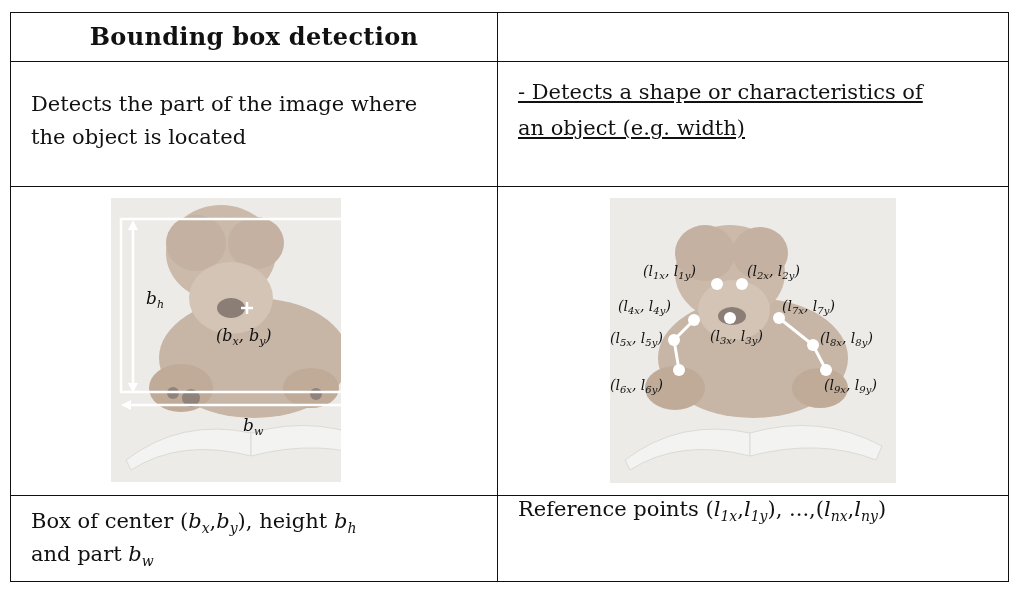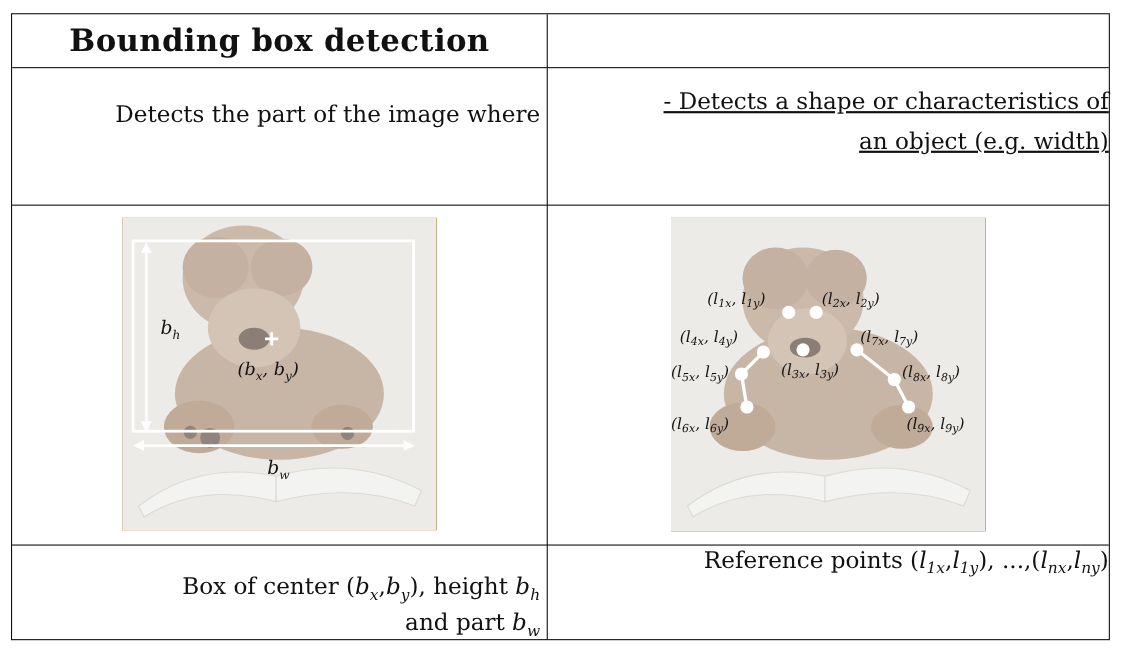--- a/index.html
+++ b/index.html
@@ -2,48 +2,49 @@
 <html><head>
 <meta charset="utf-8">
 <style>
   html, body { margin: 0; padding: 0; background: #ffffff; }
   body { width: 1024px; height: 595px; position: relative; overflow: hidden;
          font-family: "DejaVu Serif", "Liberation Serif", serif; color: #111; }
   .tbl { position: absolute; left: 10px; top: 12px; width: 999px; height: 570px;
          border: 1.5px solid #111; box-sizing: border-box; }
   .vline { position: absolute; left: 486px; top: 0; bottom: 0; width: 0; border-left: 1.5px solid #111; }
   .hline { position: absolute; left: 0; right: 0; height: 0; border-top: 1.5px solid #111; }
-  .cell { position: absolute; box-sizing: border-box; text-align: right; }
-  .hdr { font-weight: bold; font-size: 28px; text-align: center; letter-spacing: 0.3px; }
+  .cell { position: absolute; box-sizing: border-box; }
+  .hdr { font-weight: bold; font-size: 24px; text-align: center; letter-spacing: 0.3px; }
   .body-text { font-size: 21px; line-height: 33px; }
   .math { font-style: italic; }
   sub { font-size: 14px; font-style: italic; vertical-align: -5px; line-height: 0; }
-  .img-box { position: absolute; background: #a16207; overflow: hidden; }
+  .img-box { position: absolute; background: #84cc16; overflow: hidden; }
   svg text { font-family: "DejaVu Serif", "Liberation Serif", serif; font-style: italic; }
 </style>
 </head>
 <body>
 
 <div class="tbl">
   <div class="vline"></div>
   <div class="hline" style="top:48px"></div>
   <div class="hline" style="top:173px"></div>
   <div class="hline" style="top:482px"></div>
 
   <div class="cell hdr" style="left:0; top:0; width:486px; height:48px; line-height:48px;">Bounding box detection</div>
 
   <div class="cell body-text" style="left:20px; top:75px; width:460px;">
     <div>Detects the part of the image where</div>
+    <div>the object is located</div>
   </div>
   <div class="cell body-text" style="left:507px; top:61px; width:490px; line-height:36px;text-decoration:underline;">
     <div>- Detects a shape or characteristics of</div>
     <div>an object (e.g. width)</div>
   </div>
 
-  <div class="img-box" style="left:100px; top:185px; width:286px; height:284px;">
+  <div class="img-box" style="left:100px; top:185px; width:230px; height:284px;">
     <svg width="286" height="284" viewBox="0 0 286 284">
       <rect x="0" y="0" width="286" height="284" fill="#ecebe8"></rect>
 
       <path d="M15 262 Q70 220 140 235 L140 258 Q70 240 20 272 Z" fill="#f3f3f1" stroke="#dcdad6"></path>
       <path d="M140 235 Q210 215 272 248 L266 262 Q210 240 140 258 Z" fill="#f3f3f1" stroke="#dcdad6"></path>
 
       <ellipse cx="143" cy="160" rx="95" ry="60" fill="#c7b5a6"></ellipse>
       <ellipse cx="110" cy="55" rx="55" ry="48" fill="#cbb9aa"></ellipse>
       <ellipse cx="85" cy="45" rx="30" ry="28" fill="#c4b1a1"></ellipse>
       <ellipse cx="145" cy="45" rx="28" ry="26" fill="#c4b1a1"></ellipse>
@@ -108,21 +109,21 @@
         <text x="100" y="143">(l<tspan font-size="10" dy="3">3x</tspan><tspan dy="-3">, l</tspan><tspan font-size="10" dy="3">3y</tspan><tspan dy="-3">)</tspan></text>
         <text x="0" y="145">(l<tspan font-size="10" dy="3">5x</tspan><tspan dy="-3">, l</tspan><tspan font-size="10" dy="3">5y</tspan><tspan dy="-3">)</tspan></text>
         <text x="0" y="192">(l<tspan font-size="10" dy="3">6x</tspan><tspan dy="-3">, l</tspan><tspan font-size="10" dy="3">6y</tspan><tspan dy="-3">)</tspan></text>
         <text x="172" y="113">(l<tspan font-size="10" dy="3">7x</tspan><tspan dy="-3">, l</tspan><tspan font-size="10" dy="3">7y</tspan><tspan dy="-3">)</tspan></text>
         <text x="210" y="145">(l<tspan font-size="10" dy="3">8x</tspan><tspan dy="-3">, l</tspan><tspan font-size="10" dy="3">8y</tspan><tspan dy="-3">)</tspan></text>
         <text x="214" y="192">(l<tspan font-size="10" dy="3">9x</tspan><tspan dy="-3">, l</tspan><tspan font-size="10" dy="3">9y</tspan><tspan dy="-3">)</tspan></text>
       </g>
     </svg>
   </div>
 
-  <div class="cell body-text" style="left:20px; top:504px; width:460px;">
+  <div class="cell body-text" style="left:20px; top:492px; width:460px;">
     <div>
       <span>Box of center </span>(<span class="math">b</span><sub>x</sub>,<span class="math">b</span><sub>y</sub>)<span>, height </span><span class="math">b</span><sub>h</sub>
     </div>
     <div>
       <span>and part </span><span class="math">b</span><sub>w</sub>
     </div>
   </div>
   <div class="cell body-text" style="left:507px; top:480px; width:490px;">
     <span>Reference points </span>(<span class="math">l</span><sub>1x</sub>,<span class="math">l</span><sub>1y</sub>)<span>, ...,</span>(<span class="math">l</span><sub>nx</sub>,<span class="math">l</span><sub>ny</sub>)
   </div>

